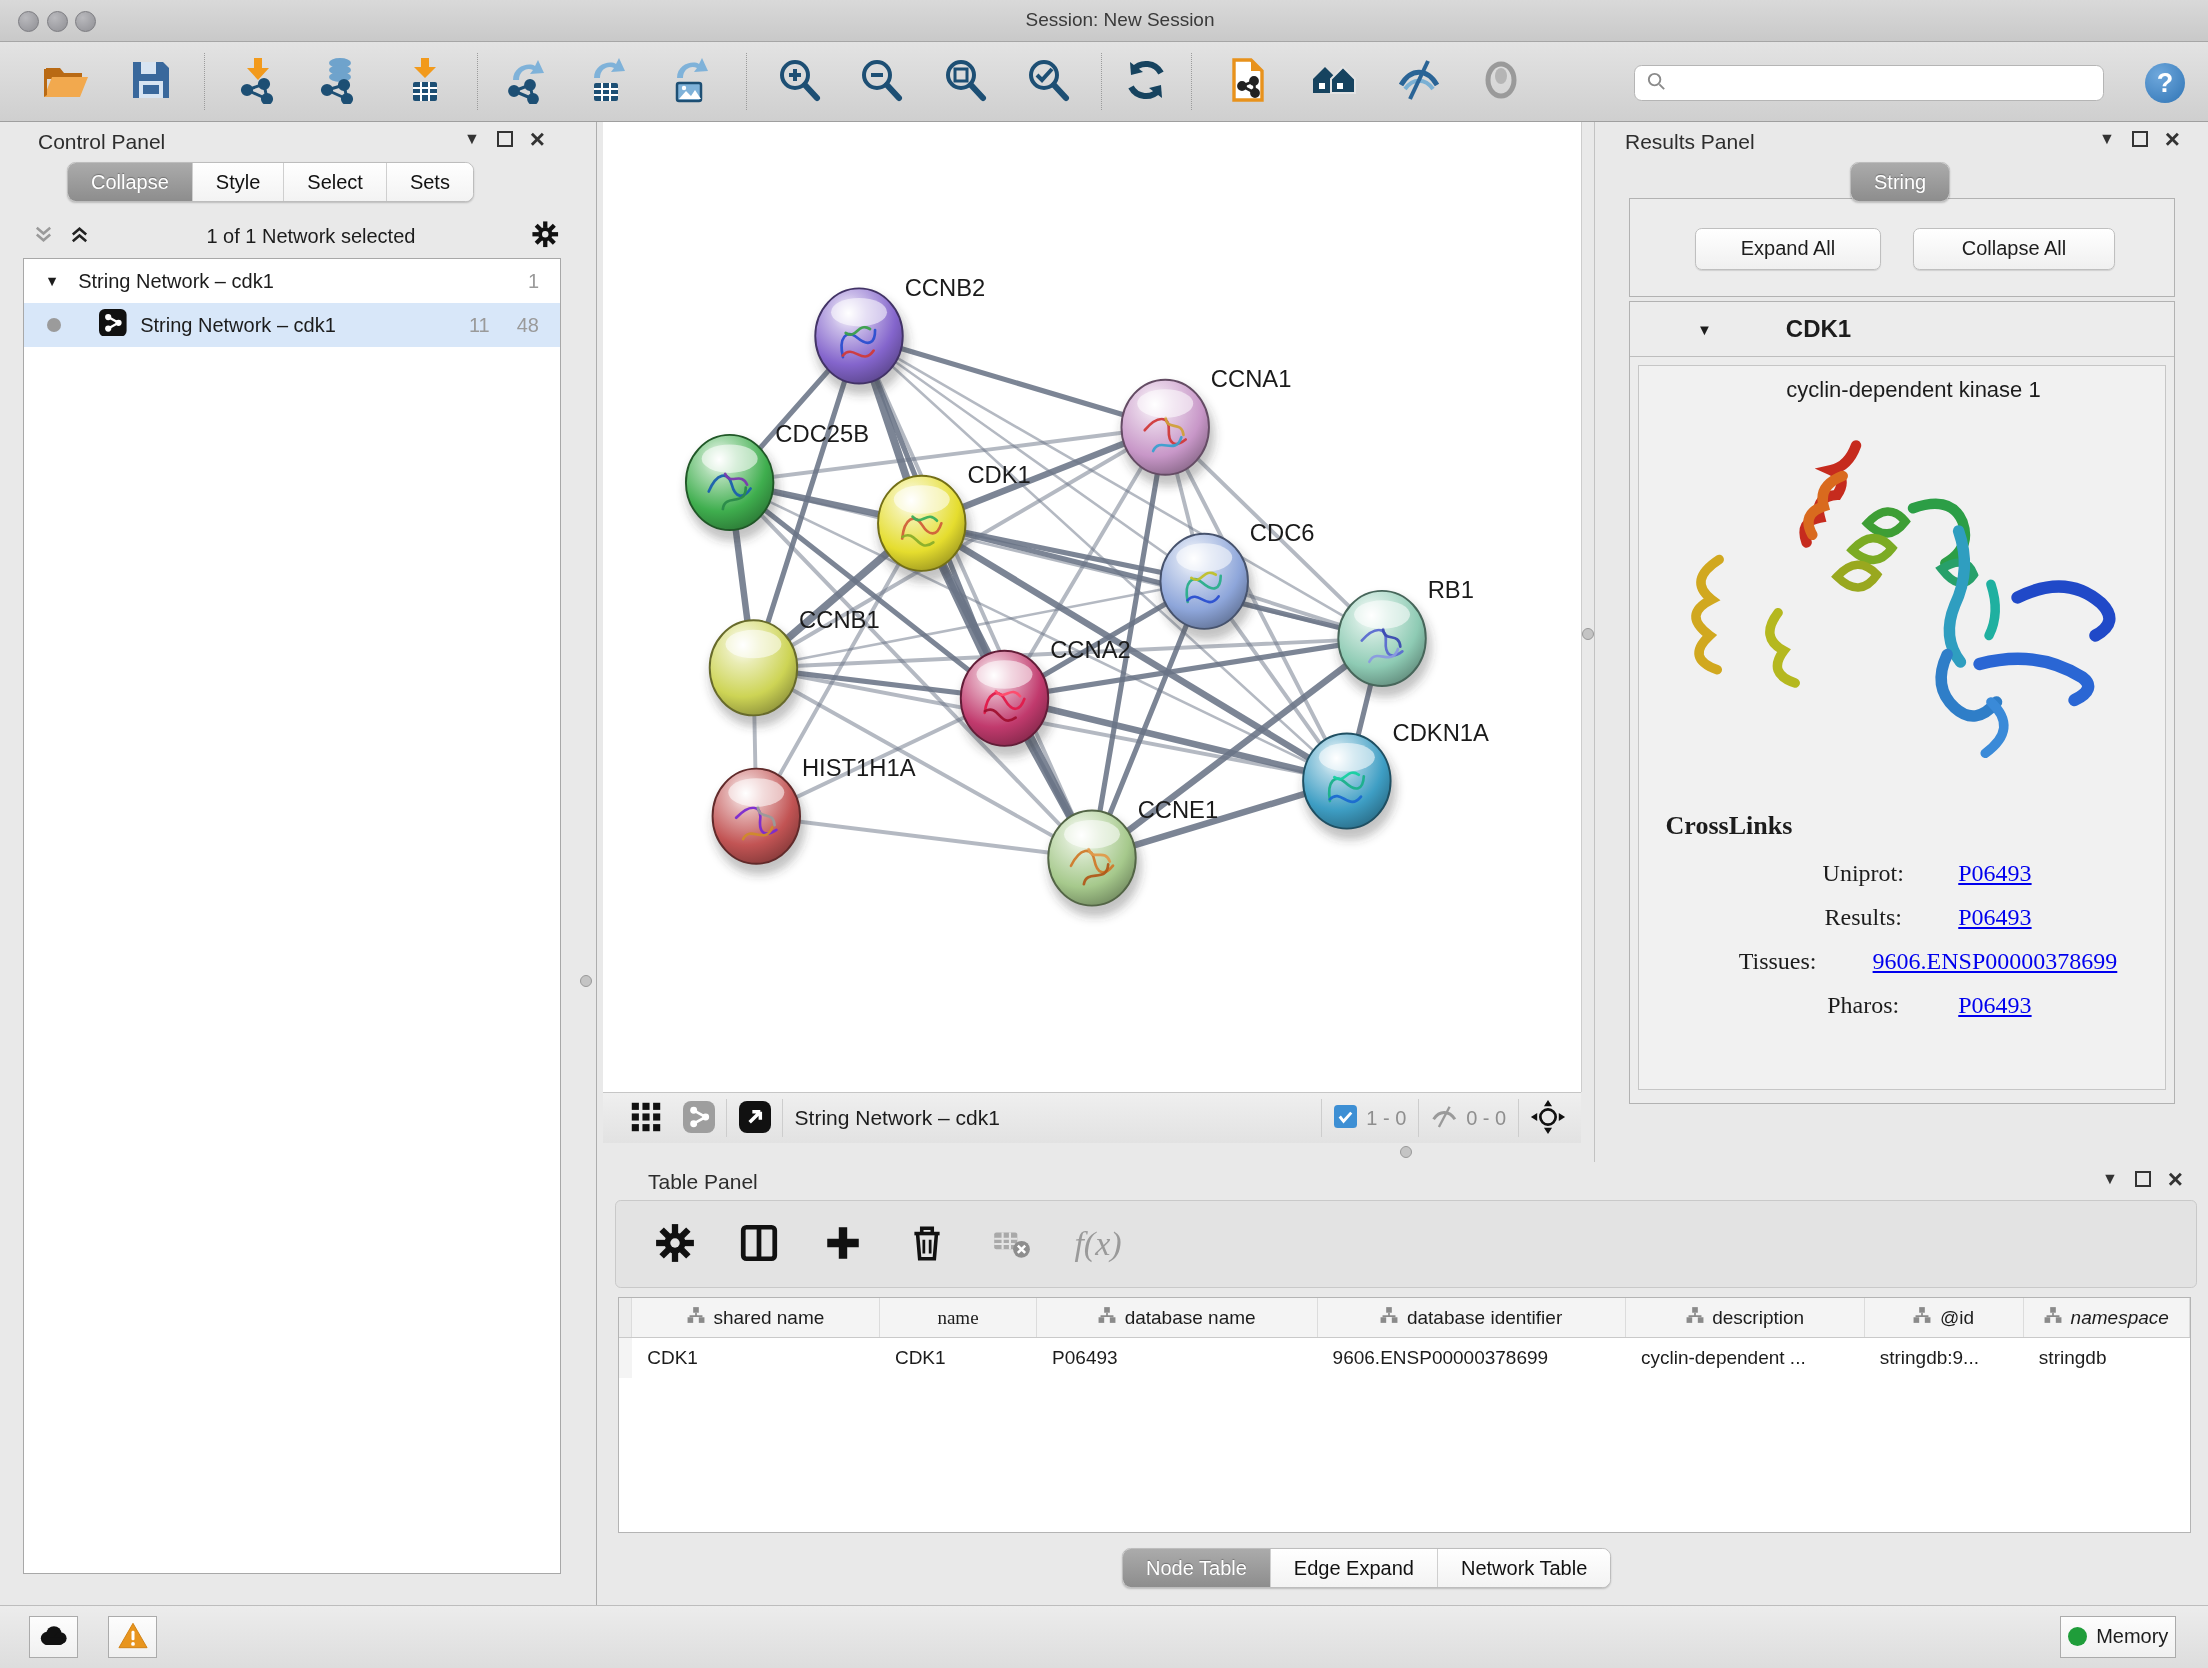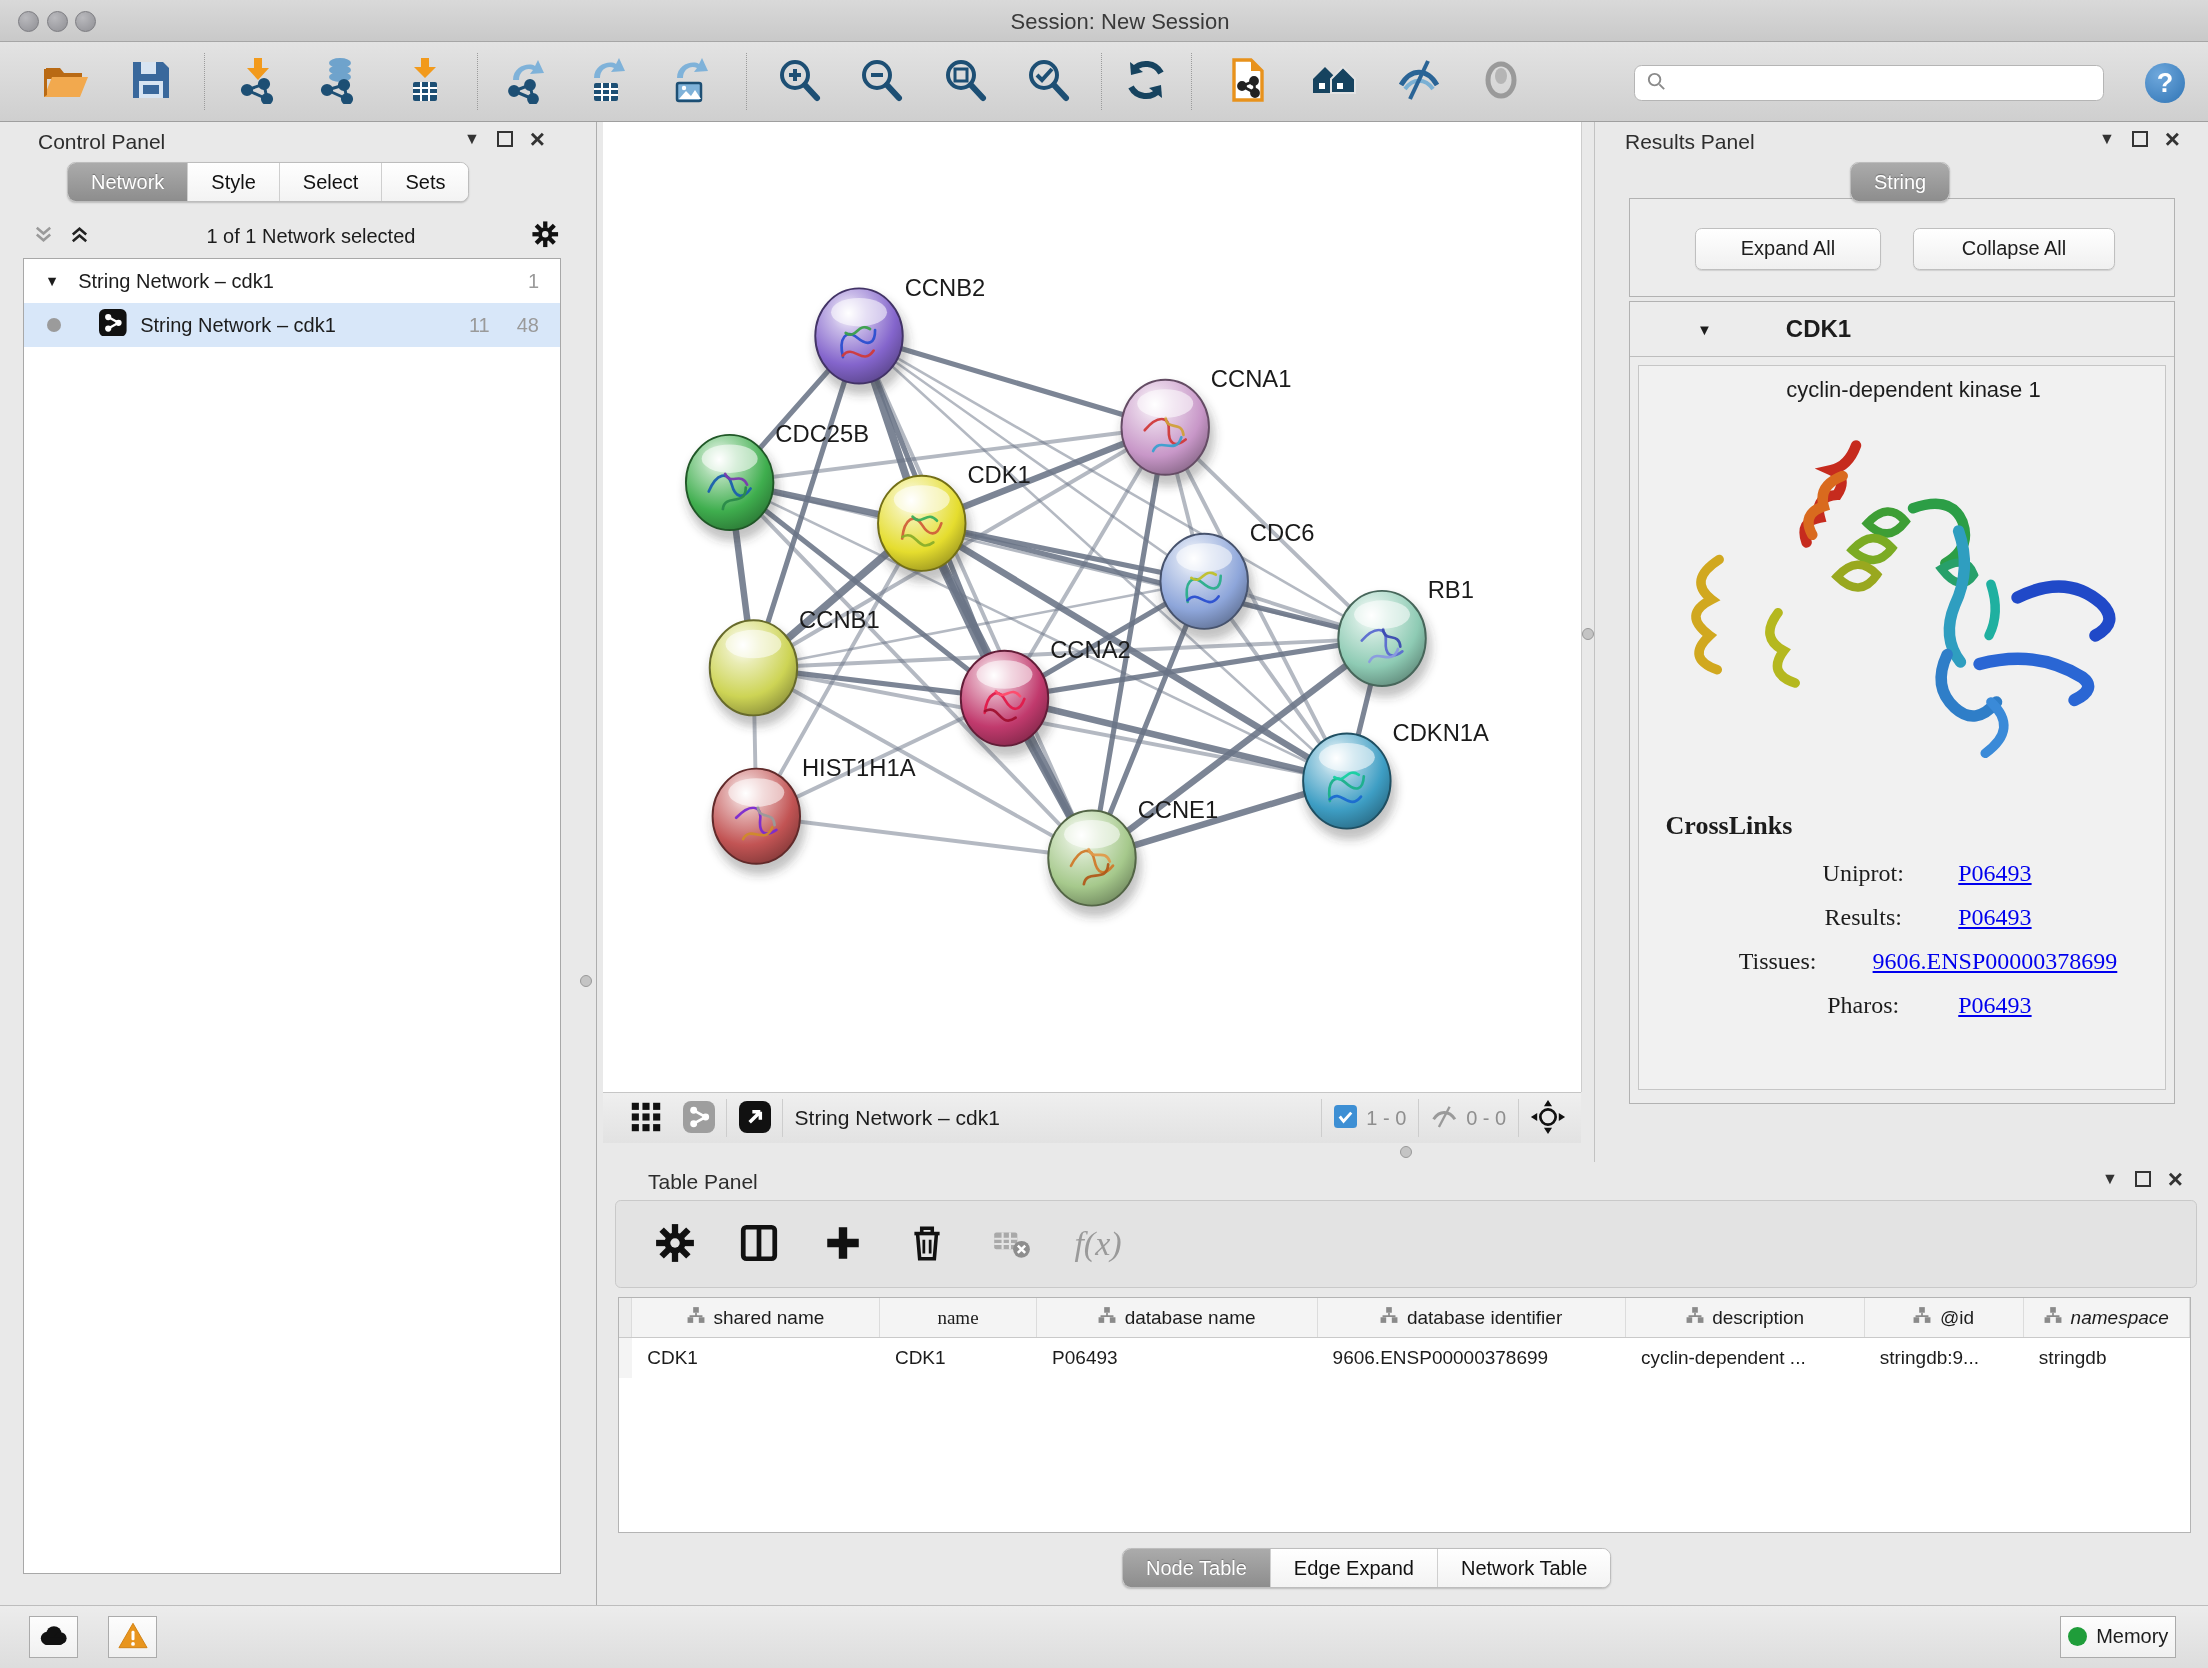--- a/index.html
+++ b/index.html
@@ -6,21 +6,21 @@
   *{box-sizing:border-box;}
   .root{position:relative;width:2208px;height:1668px;background:#e9e9e9;
         font-family:"Liberation Sans",sans-serif;color:#1c1c1c;overflow:hidden;}
   .abs{position:absolute;}
 
   
   .titlebar{left:0;top:0;width:2208px;height:42px;
     background:linear-gradient(#d9d9d9,#c9c9c9);border-bottom:1px solid #a6a6a6;}
   .tl{width:21px;height:21px;border-radius:50%;top:10.5px;
       background:radial-gradient(circle at 35% 30%,#b9b9bd,#8f8f94);border:1px solid #7b7b80;}
-  .win-title{top:8.6px;left:0;width:2208px;text-align:center;font-size:22px;color:#3a3a3a;padding-left:32px;}
+  .win-title{top:8.6px;left:0;width:2208px;text-align:center;font-size:19px;color:#3a3a3a;padding-left:32px;}
 
   
   .toolbar{left:0;top:42px;width:2208px;height:80px;
     background:linear-gradient(#e3e3e3,#cfcfcf);border-bottom:1px solid #9f9f9f;}
   .tbtn{top:13.3px;width:53px;height:53px;display:flex;align-items:center;justify-content:center;}
   .tbtn svg{width:48px;height:48px;}
   .tsep{top:11.4px;width:0;height:57px;border-left:1.9px dotted #9b9b9b;}
   .searchbox{top:23px;width:470px;height:36px;background:#fff;border:1px solid #b5b5b5;
     border-radius:7.6px;display:flex;align-items:center;padding-left:9.5px;}
   .searchbox input{border:none;outline:none;font-size:19px;width:418px;background:transparent;
@@ -273,21 +273,21 @@
   </div>
 
   <div class="abs cpanel">
     <div class="abs" style="left:38px;top:7.6px"><span class="panel-title">Control Panel</span></div>
     <div class="abs wctl" style="left:464px;top:7.6px">
       <span class="tri">▼</span>
       <span class="sq"></span>
       <span class="xx">×</span>
     </div>
     <div class="abs seg" style="left:67px;top:40px">
-      <div class="tab sel">Network</div>
+      <div class="tab sel">Collapse</div>
       <div class="tab">Style</div>
       <div class="tab">Select</div>
       <div class="tab">Sets</div>
     </div>
     <div class="abs" style="left:0;top:92px;width:597px;height:44px;display:flex;align-items:center;">
       <span style="margin-left:32px"><svg width="23" height="23" viewBox="0 0 24 24" fill="none" stroke="#9a9a9a" stroke-width="2.6">
             <path d="M5 5l7 6 7-6M5 12l7 6 7-6"></path>
           </svg></span>
       <span style="margin-left:13.3px"><svg width="23" height="23" viewBox="0 0 24 24" fill="none" stroke="#222" stroke-width="2.6">
             <path d="M5 19l7-6 7 6M5 12l7-6 7 6"></path>

